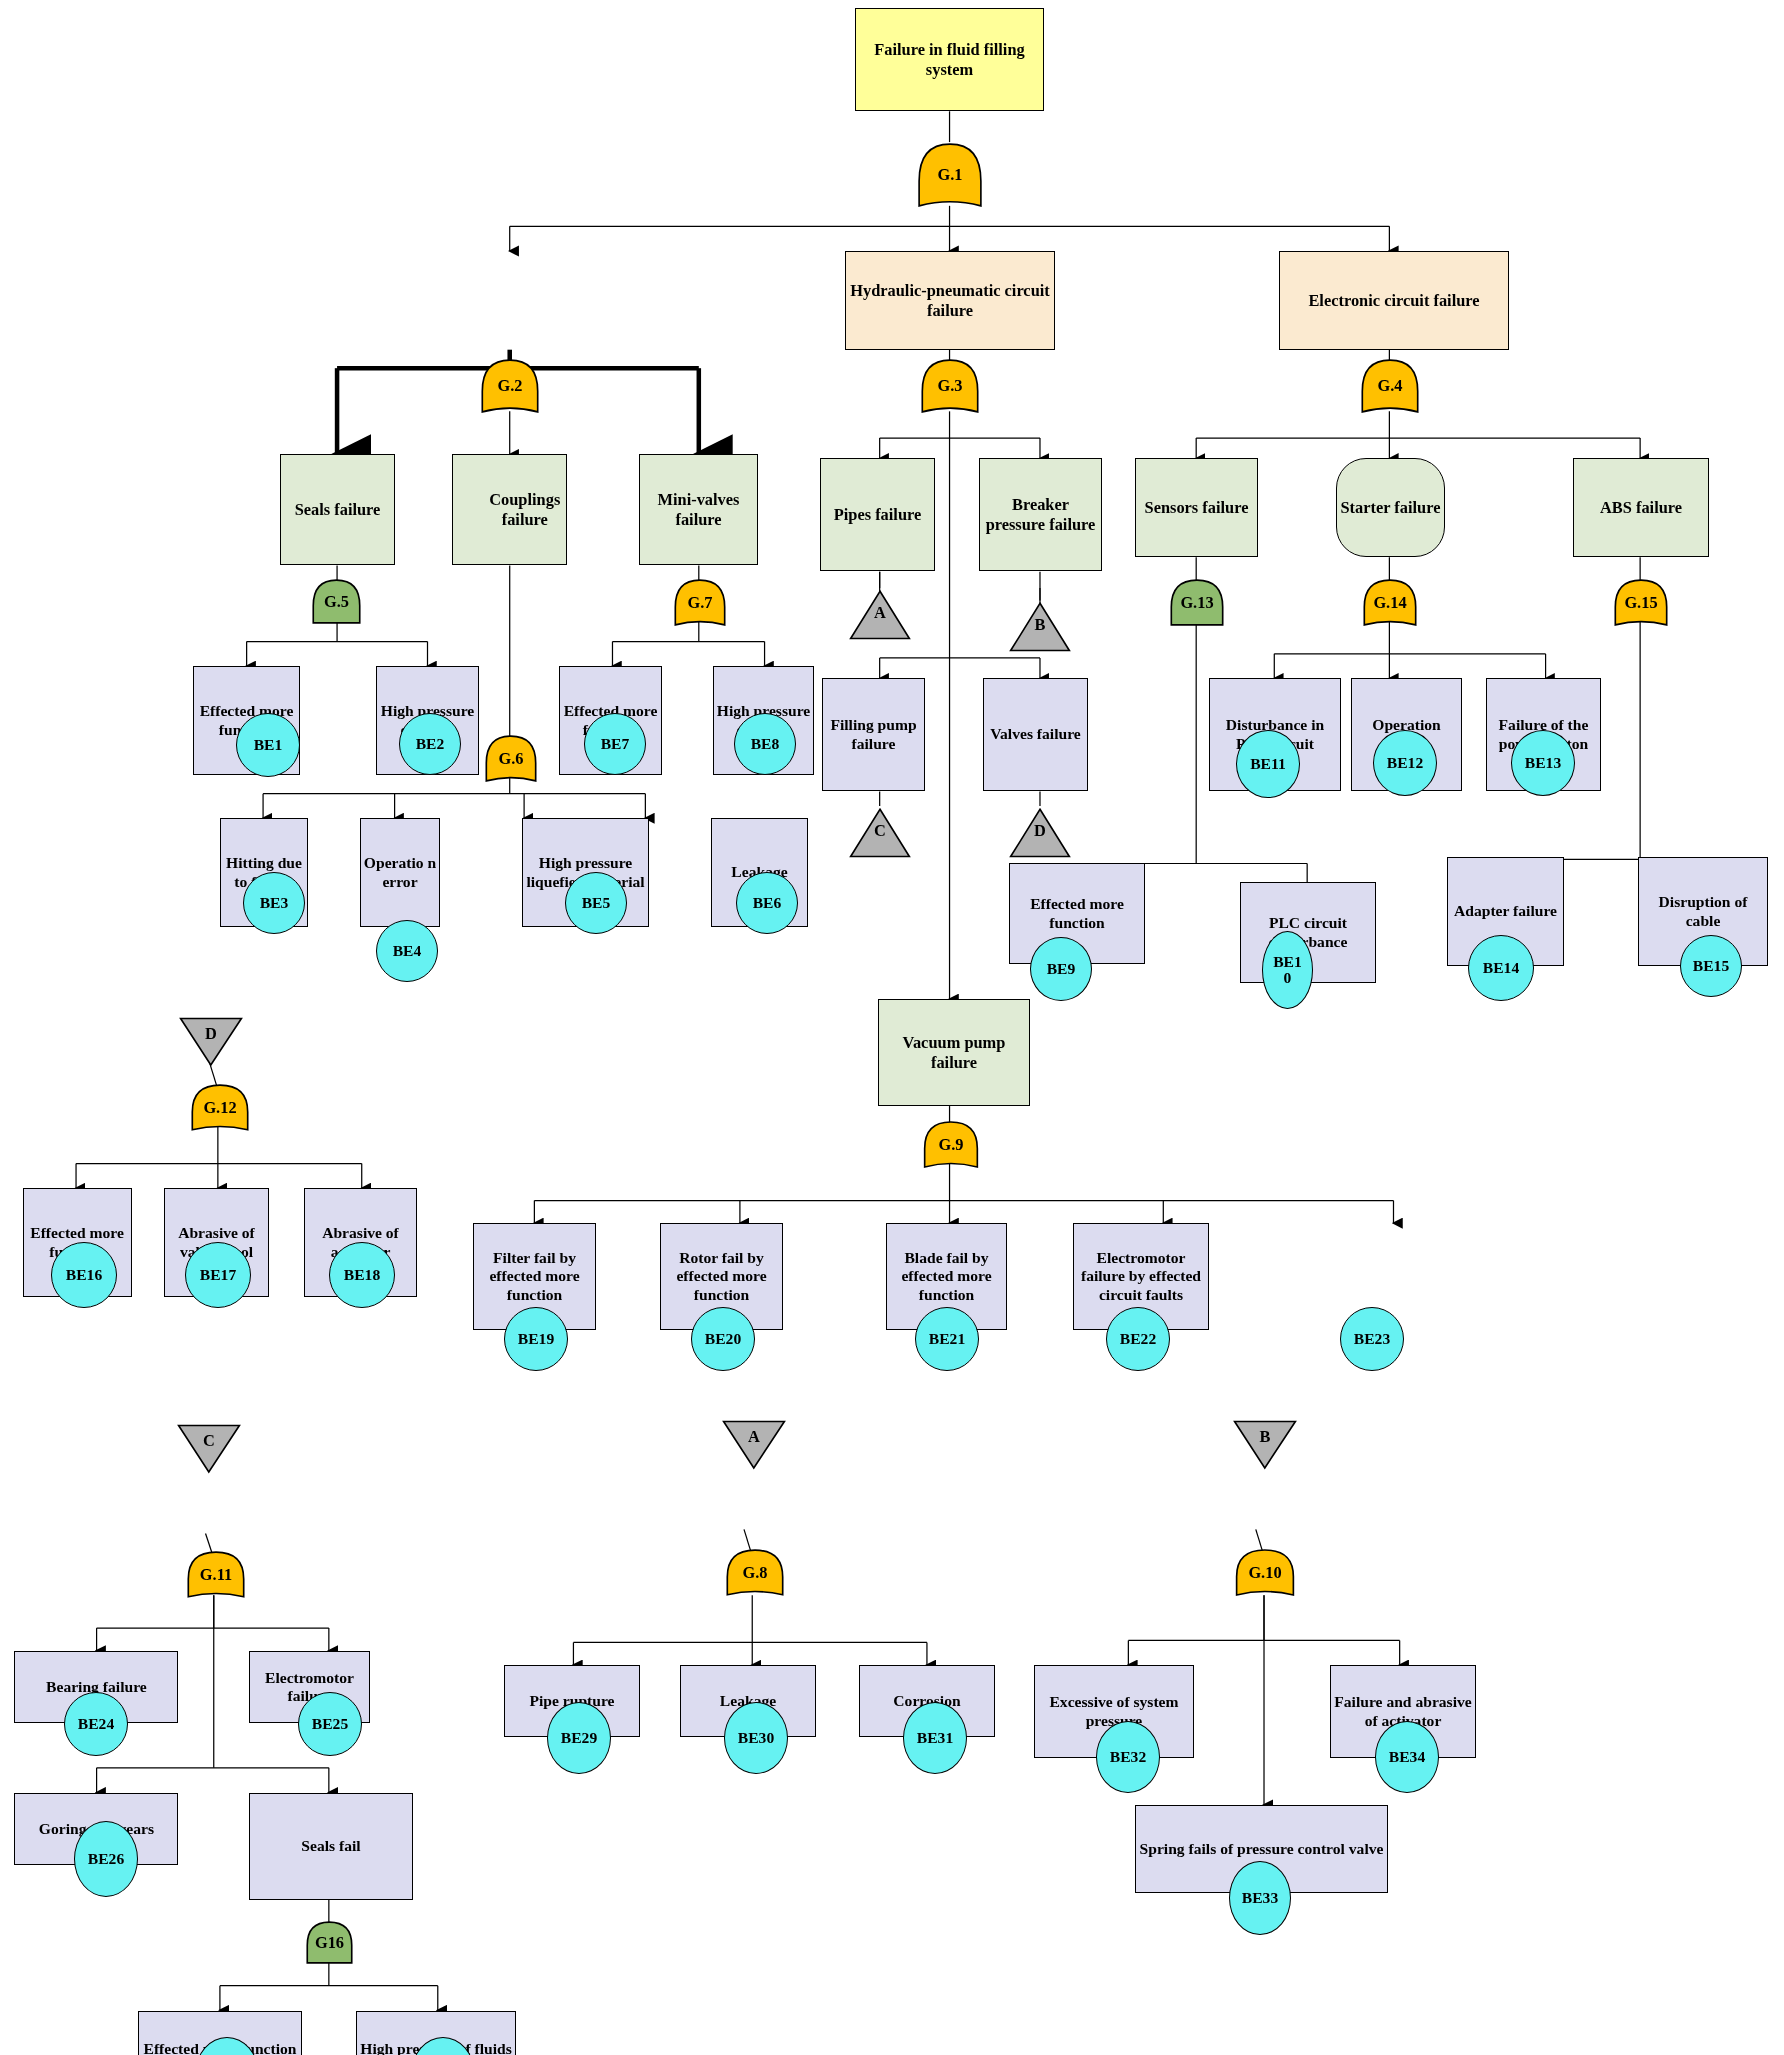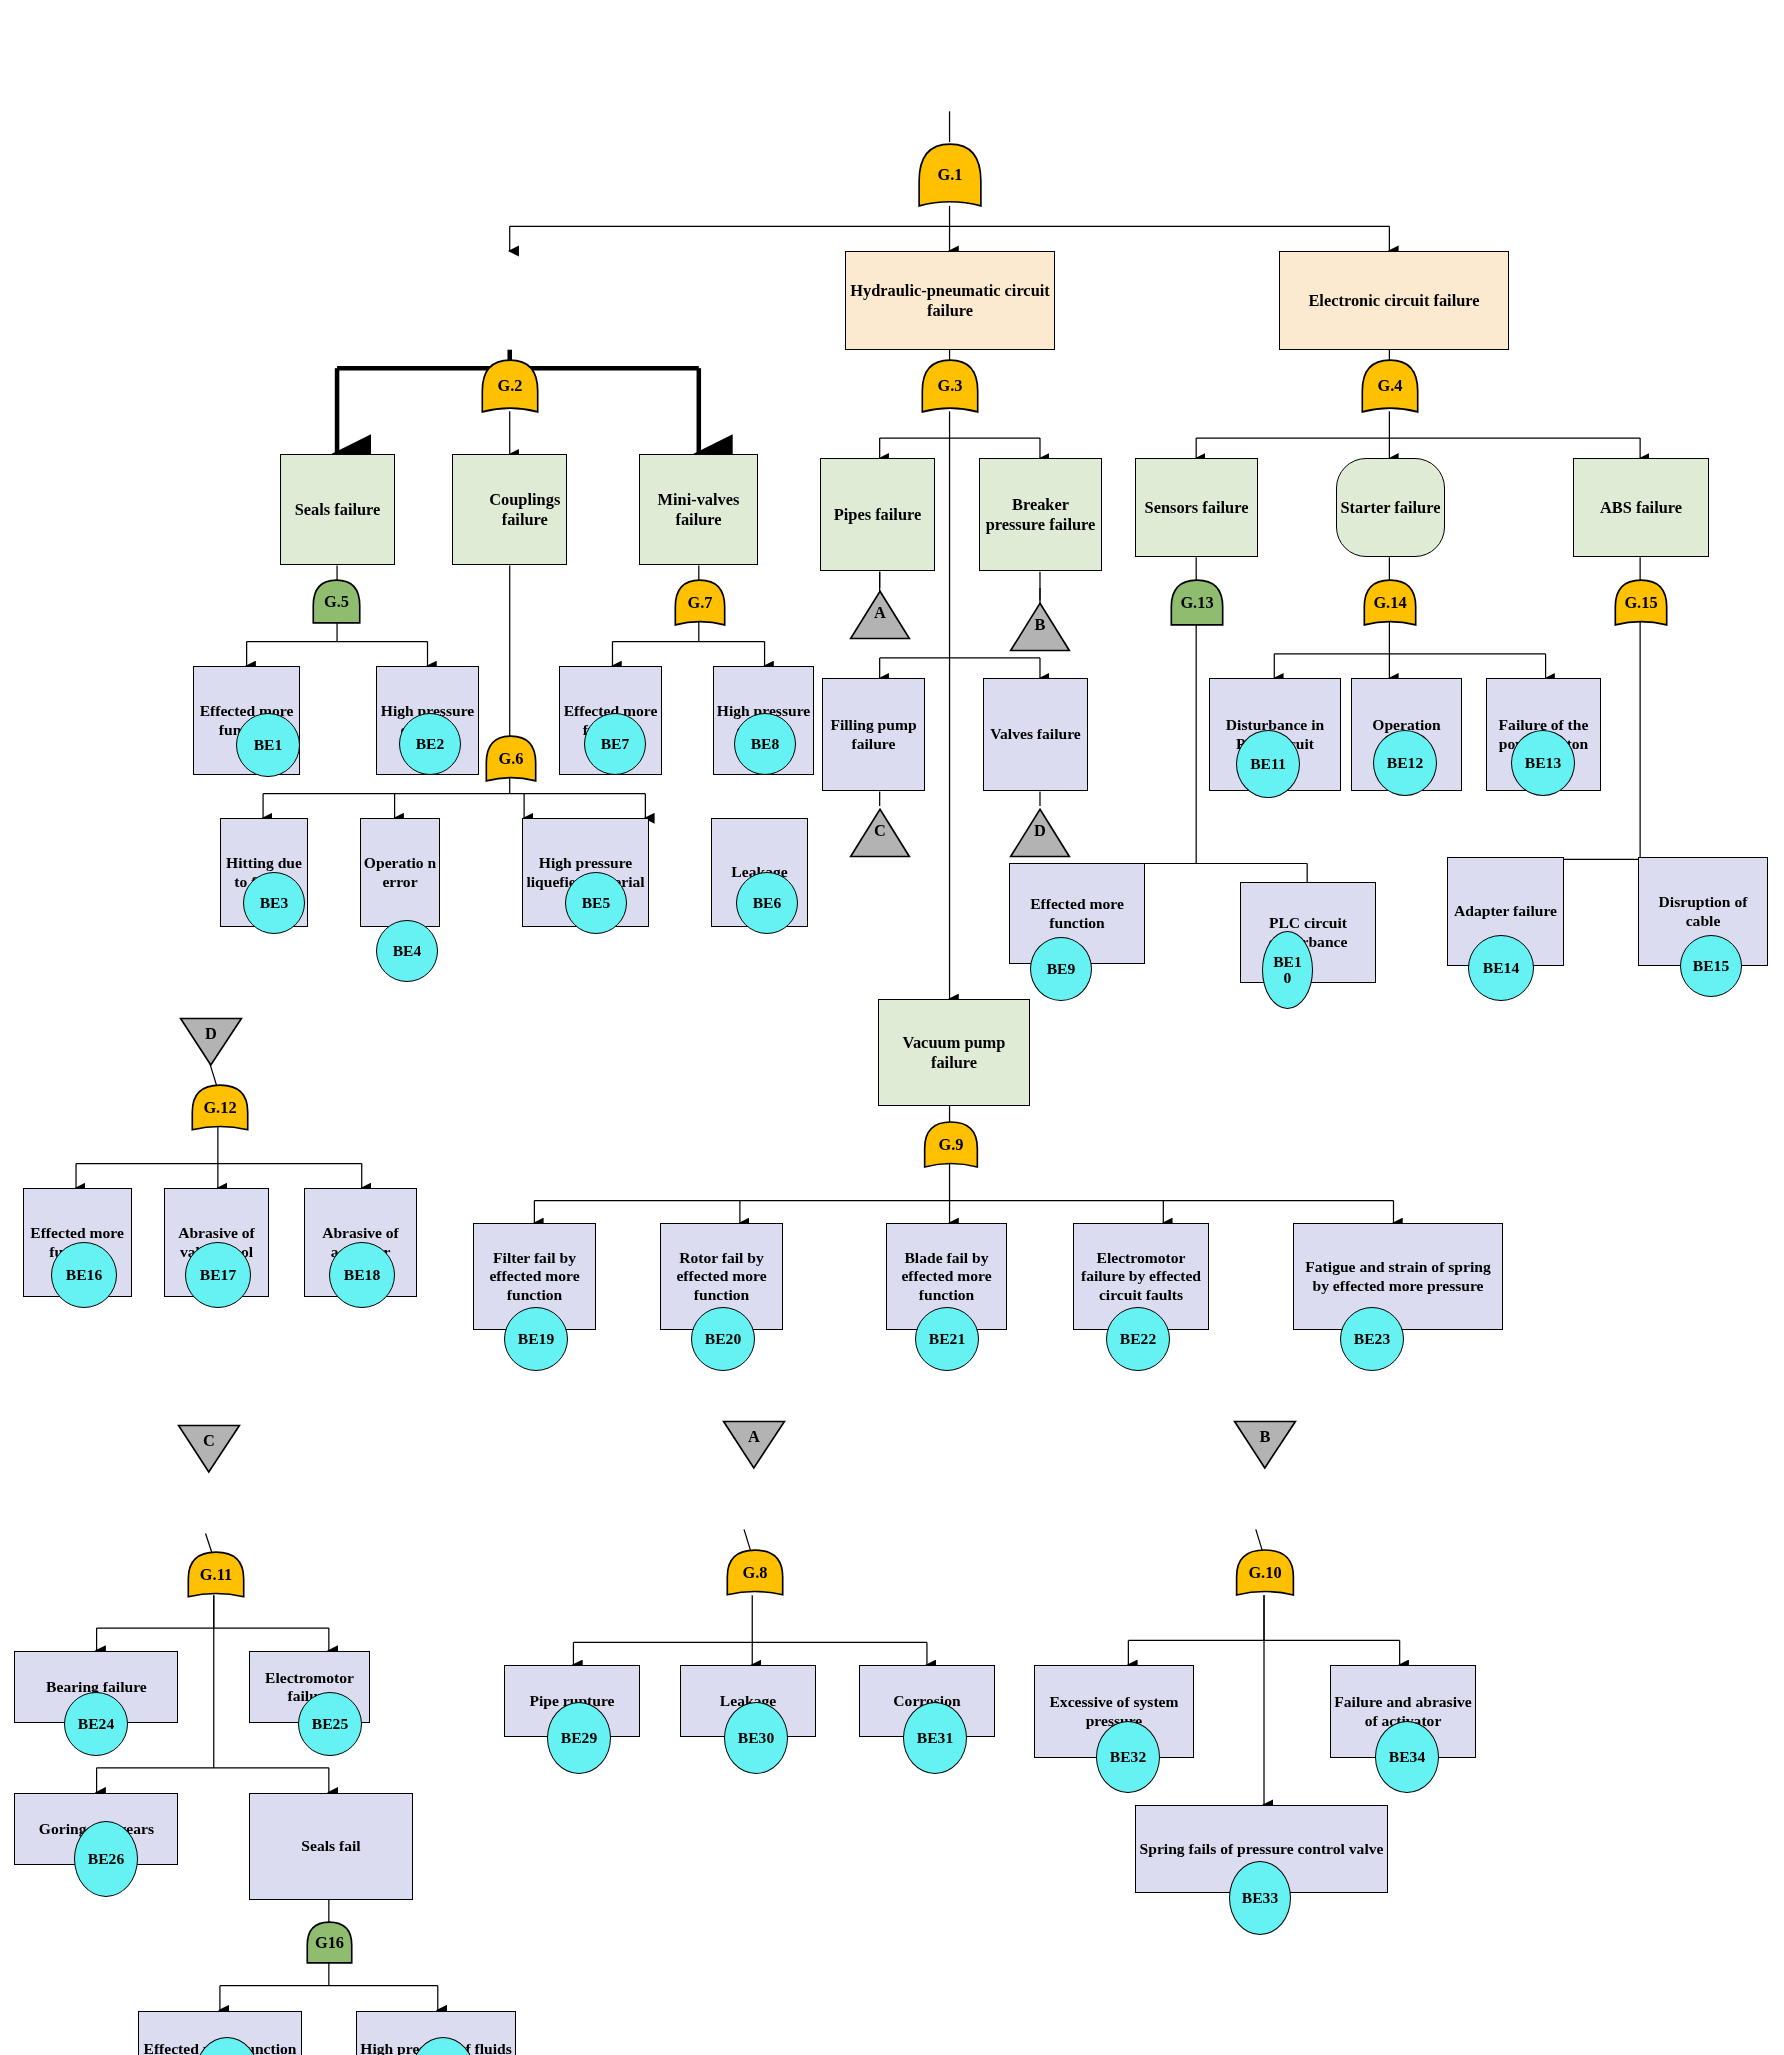--- a/index.html
+++ b/index.html
@@ -168,20 +168,23 @@
 
       <path d="M3055,3720 L3075,3785"></path>
       <path d="M3075,3880 L3075,3990"></path>
       <path d="M2745,3990 L3405,3990"></path>
       <path d="M2745,3990 L2745,4050" marker-end="url(#ah)"></path>
       <path d="M3405,3990 L3405,4050" marker-end="url(#ah)"></path>
       <path d="M3075,3880 L3075,4390" marker-end="url(#ah)"></path>
     </g>
   </svg>
 
+  <div class="node top" style="left:855px;top:8.2px;width:189px;height:103px;">
+    <span>Failure in fluid filling system</span>
+  </div>
   <div class="gate" style="left:915px;top:142px;width:70px;height:66px;">
     <svg width="70" height="66" viewBox="0 0 170 160">
         <path d="M10,155 Q85,135 160,155 L160,95 Q160,5 85,5 Q10,5 10,95 Z" fill="#ffc000" stroke="#000" stroke-width="4"></path>
       </svg>
     <span class="glabel">G.1</span>
   </div>
 
   <div class="node lvl2" style="left:845px;top:251px;width:210px;height:99px;">
     <span>Hydraulic-pneumatic circuit failure</span>
   </div>
@@ -474,23 +477,20 @@
     <span>BE21</span>
   </div>
 
   <div class="node basic" style="left:1073px;top:1223px;width:136px;height:107px;">
     <span>Electromotor failure by effected circuit faults</span>
   </div>
   <div class="be" style="left:1106px;top:1307px;width:64px;height:64px;">
     <span>BE22</span>
   </div>
 
-  <div class="node basic" style="left:1293px;top:1223px;width:210px;height:107px;">
-    <span>Fatigue and strain of spring by effected more pressure</span>
-  </div>
   <div class="be" style="left:1340px;top:1307px;width:64px;height:64px;">
     <span>BE23</span>
   </div>
 
   <div class="tri" style="left:175px;top:1423px;width:68px;height:51px;">
     <svg width="68" height="51" viewBox="0 0 165 125">
         <path d="M8,6 L157,6 L82,120 Z" fill="#b3b3b3" stroke="#000" stroke-width="4"></path>
       </svg>
     <span class="tlabel" style="top:3.3px;height:29px;">C</span>
   </div>

